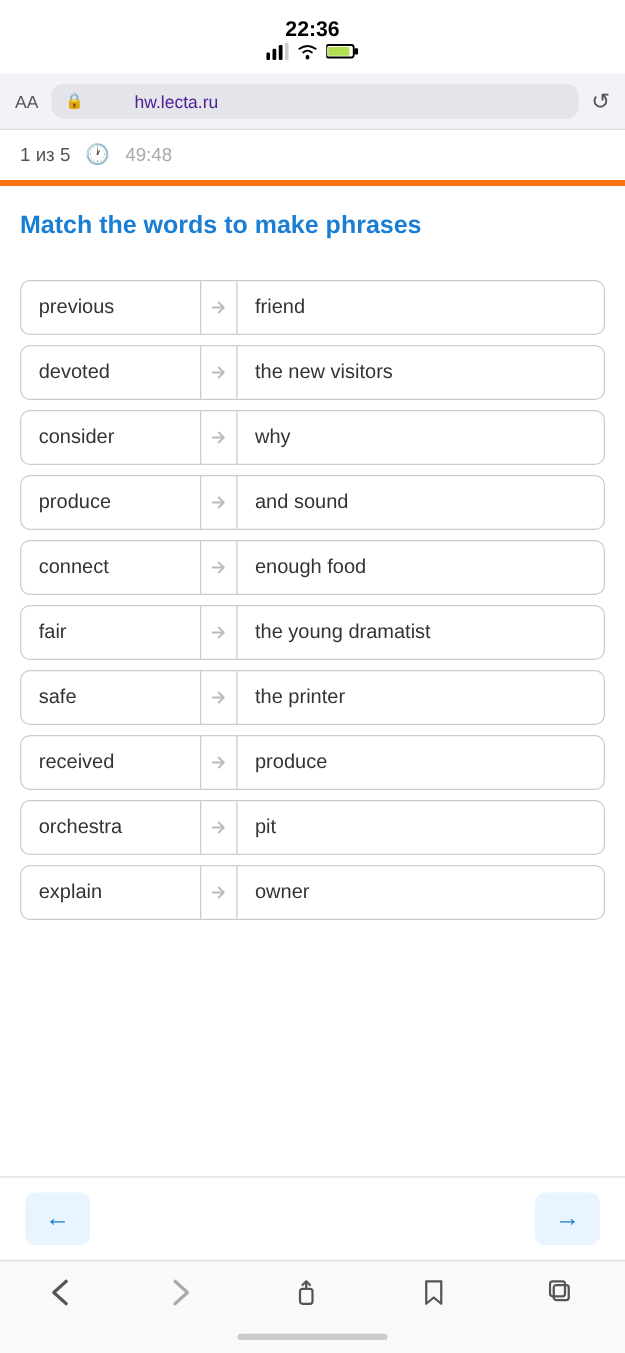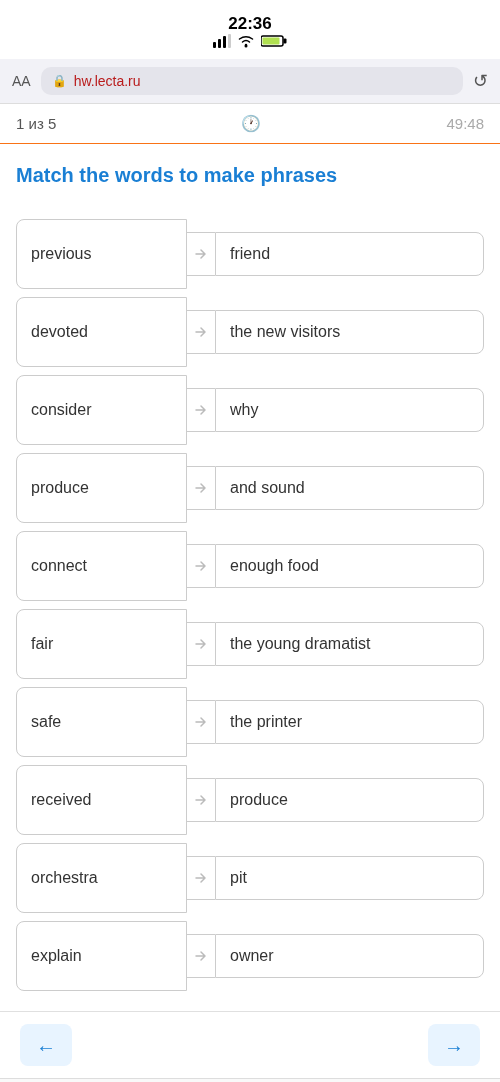--- a/index.html
+++ b/index.html
@@ -63,36 +63,36 @@
       display: flex;
       align-items: center;
       gap: 6px;
     }
     .lock-icon {
       font-size: 12px;
       color: #555;
     }
     .browser-url {
       font-size: 14px;
-      color: #b91c1c;
+      color: #4c1d95;
+      margin-left: 34px;
     }
     .browser-reload {
       font-size: 18px;
       color: #555;
     }
 
     
     .header-bar {
       background: #fff;
       padding: 10px 16px;
       display: flex;
       align-items: center;
-      gap: 0;
-      border-bottom: 1px solid #f97316;
-      justify-content: space-between;
+      gap: 12px;
+      border-bottom: 5px solid #f97316;
     }
     .progress-text {
       font-size: 15px;
       color: #555;
     }
     .clock-icon {
       font-size: 16px;
       color: #aaa;
     }
     .timer-text {
@@ -122,25 +122,25 @@
       gap: 8px;
     }
 
     .pair-row {
       display: flex;
       align-items: center;
       gap: 0;
     }
 
     .left-word {
-      width: 171px;
+      width: 145px;
       background: #fff;
       border: 1px solid #ccc;
       border-radius: 8px 0 0 8px;
-      padding: 25px 14px;
+      padding: 12px 14px;
       font-size: 16px;
       color: #333;
       position: relative;
     }
 
     .arrow-connector {
       width: 28px;
       height: 44px;
       background: #fff;
       border-top: 1px solid #ccc;

